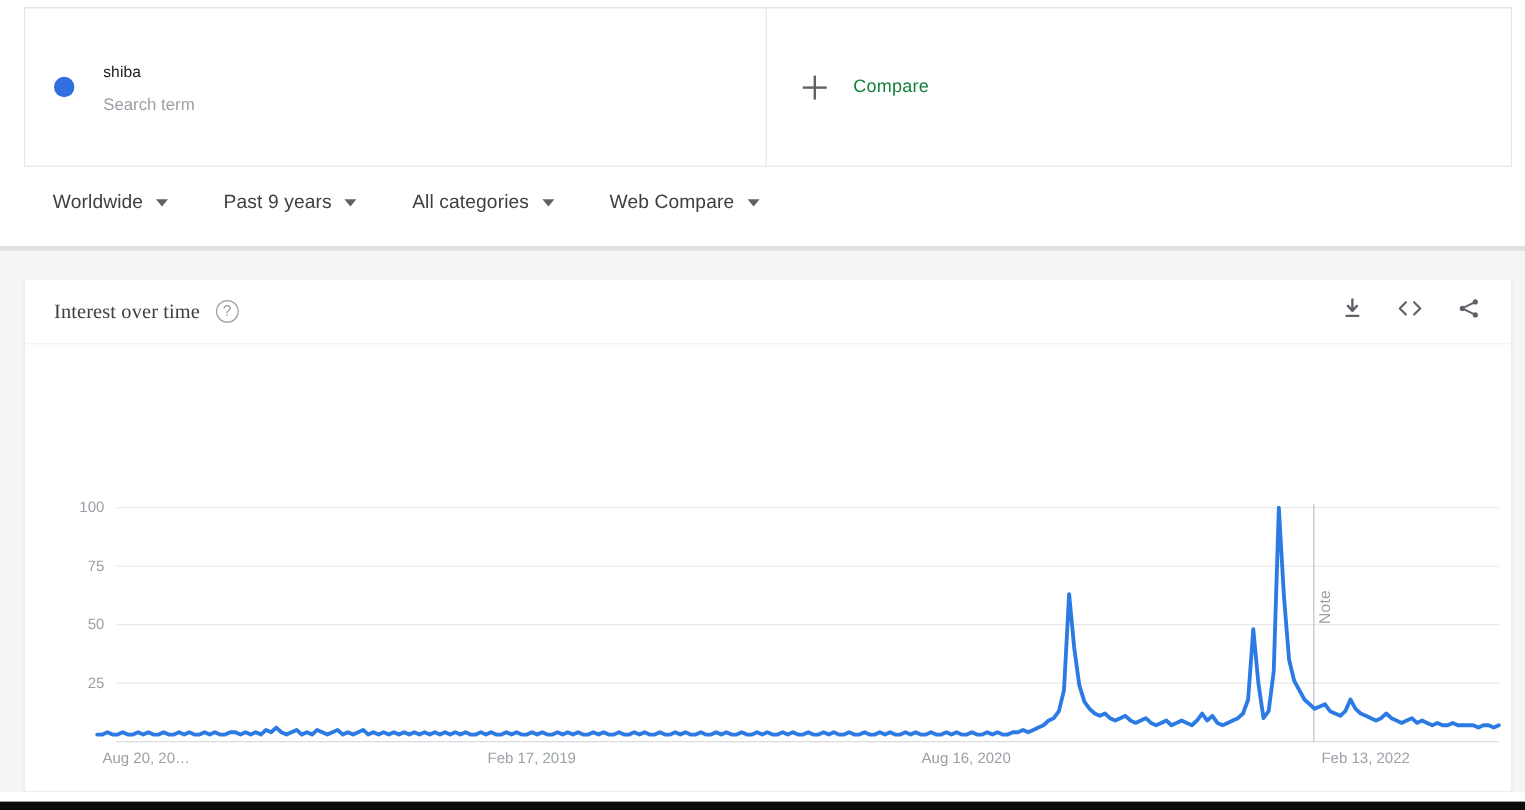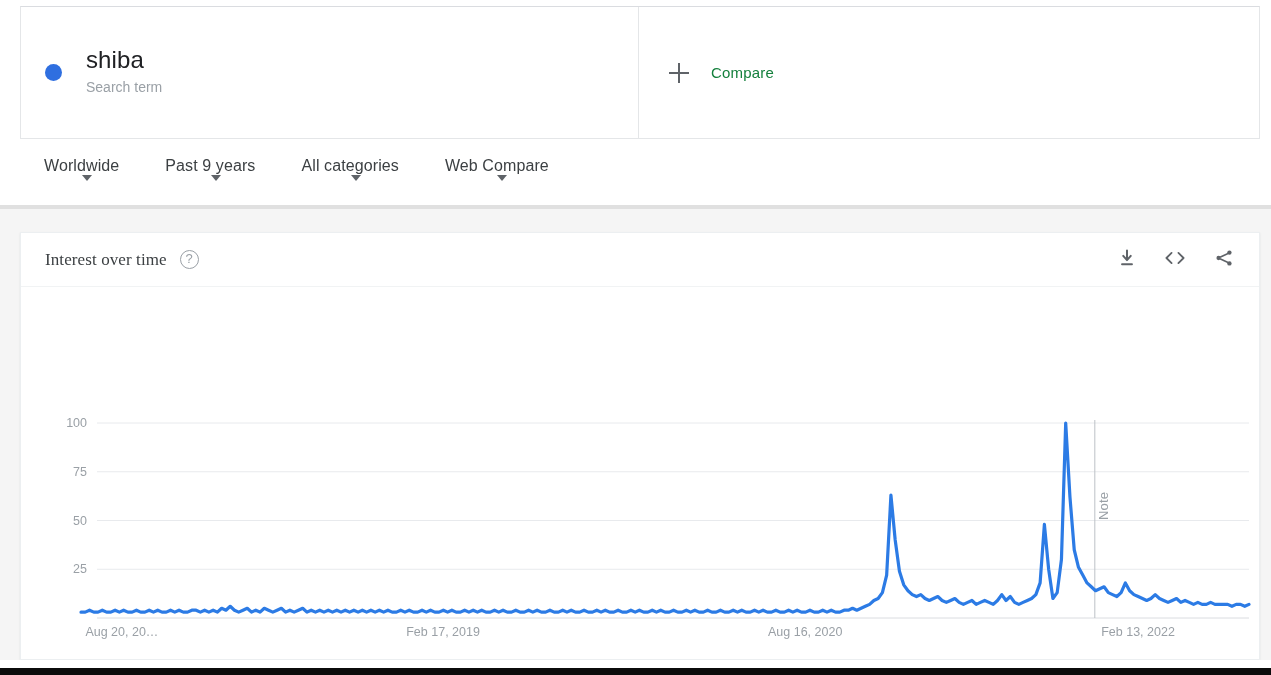--- a/index.html
+++ b/index.html
@@ -39,21 +39,21 @@
   }
   .term-dot {
     width: 17px; height: 17px;
     border-radius: 50%;
     background: #2f6fe0;
     margin-right: 24px;
     flex: none;
   }
   .term-texts { display: flex; flex-direction: column; }
   .term-title {
-    font-size: 24px;
+    font-size: 13px;
     color: #202124;
     line-height: 24px;
     letter-spacing: .1px;
   }
   .term-sub {
     font-size: 14px;
     color: #9aa0a6;
     line-height: 20px;
     margin-top: 5px;
   }
@@ -97,21 +97,20 @@
     align-items: center;
     padding-left: 24px;
   }
   .filter {
     display: flex;
     align-items: center;
     cursor: pointer;
     margin-right: 46px;
     background: none; border: none;
     font-family: inherit;
-    flex-direction: column;
   }
   .filter-label {
     font-size: 16px;
     color: #3c4043;
     letter-spacing: .1px;
   }
   .caret {
     width: 0; height: 0;
     margin-left: 11px;
     border-left: 5px solid transparent;

